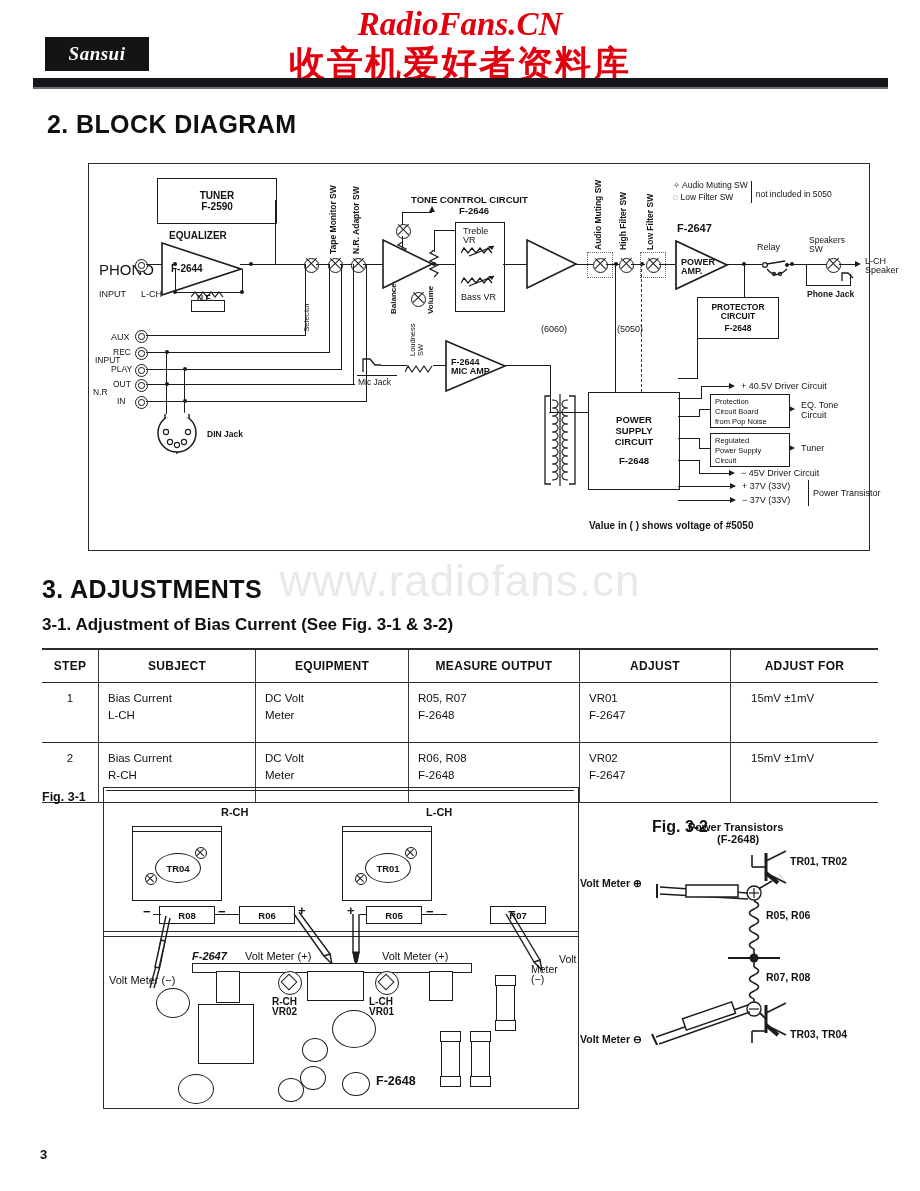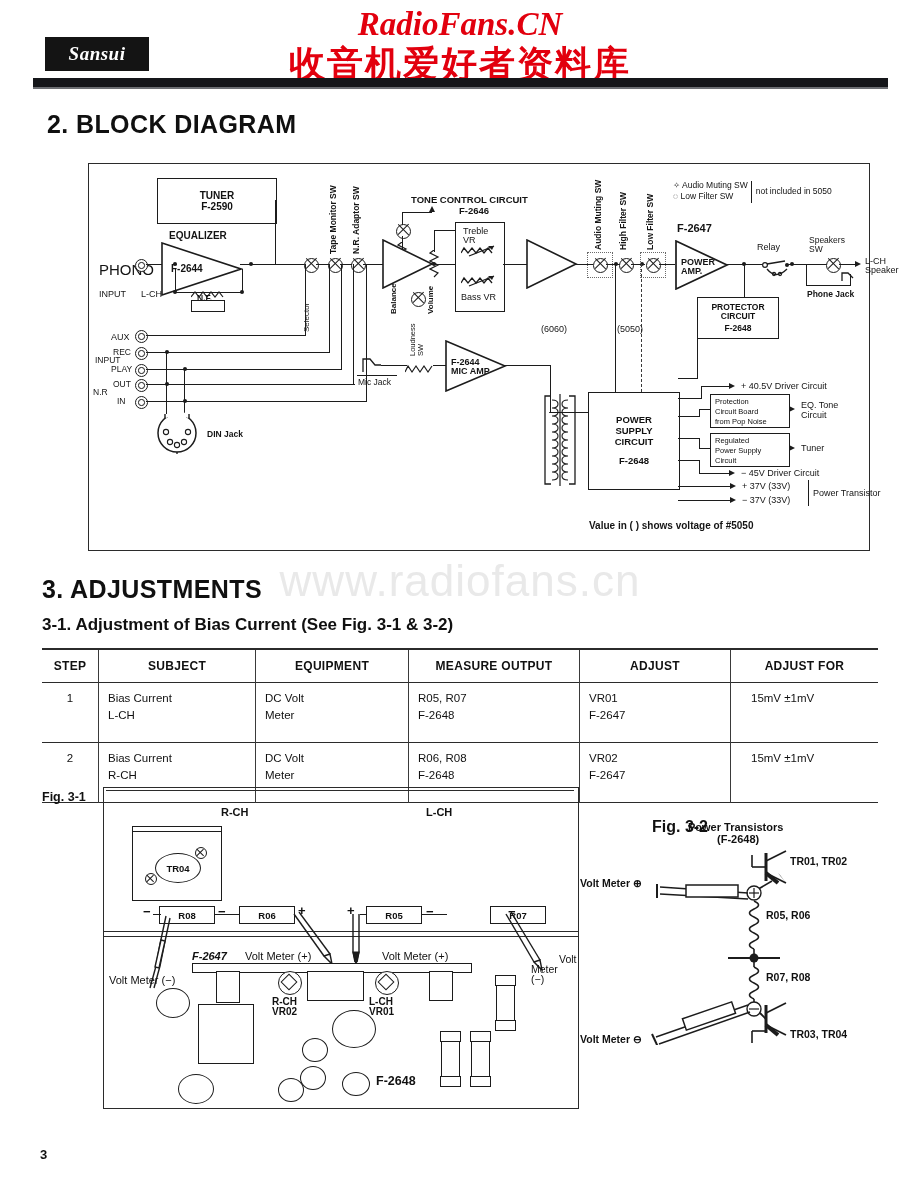--- a/index.html
+++ b/index.html
@@ -414,21 +414,21 @@
   <div class="lbl" style="left:718px;top:126px;font-size:8.5px;font-weight:700;">Phone Jack</div>
 
   <div class="bx" style="left:608px;top:133px;width:80px;height:40px;font-size:8.5px;">
     <div style="font-weight:700;">PROTECTOR</div>
     <div style="font-weight:700;">CIRCUIT</div>
     <div style="font-weight:700;margin-top:2px;">F-2648</div>
   </div>
   <div class="wire wh" style="left:655px;top:133px;width:0px;"></div>
 
   <div class="abs" style="left:584px;top:16px;font-size:8.5px;line-height:1.35;">
-    <div style="display:flex;align-items:flex-start;">
+    <div style="display:flex;align-items:center;">
       <div>
         <div><span>✧ </span><span>Audio Muting SW</span></div>
         <div><span>◌ </span><span>Low Filter SW</span></div>
       </div>
       <div style="border-left:1.2px solid #1c1c1c;height:22px;margin:1px 4px 0 3px;"></div>
       <div style="padding-top:6px;"><span>not included in  5050</span></div>
     </div>
   </div>
 
   <div class="abs" style="left:272px;top:193px;">
@@ -597,20 +597,26 @@
 
   <div class="abs" style="left:117px;top:18px;font-size:11px;font-weight:700;">R-CH</div>
   <div class="abs" style="left:322px;top:18px;font-size:11px;font-weight:700;">L-CH</div>
 
   <div class="trbox" style="left:28px;top:38px;">
     <div class="cap"></div>
     <div class="screw" style="left:62px;top:20px;"></div>
     <div class="screw" style="left:12px;top:46px;"></div>
     <div class="trcircle" style="left:22px;top:26px;">TR04</div>
   </div>
+  <div class="trbox" style="left:238px;top:38px;">
+    <div class="cap"></div>
+    <div class="screw" style="left:62px;top:20px;"></div>
+    <div class="screw" style="left:12px;top:46px;"></div>
+    <div class="trcircle" style="left:22px;top:26px;">TR01</div>
+  </div>
 
   <div class="abs" style="left:39px;top:116px;font-size:13px;font-weight:700;">−</div>
   <div class="res" style="left:55px;top:118px;">R08</div>
   <div class="abs" style="left:114px;top:116px;font-size:13px;font-weight:700;">−</div>
   <div class="res" style="left:135px;top:118px;">R06</div>
   <div class="abs" style="left:194px;top:115px;font-size:13px;font-weight:700;">+</div>
 
   <div class="abs" style="left:243px;top:115px;font-size:13px;font-weight:700;">+</div>
   <div class="res" style="left:262px;top:118px;">R05</div>
   <div class="abs" style="left:322px;top:116px;font-size:13px;font-weight:700;">−</div>

